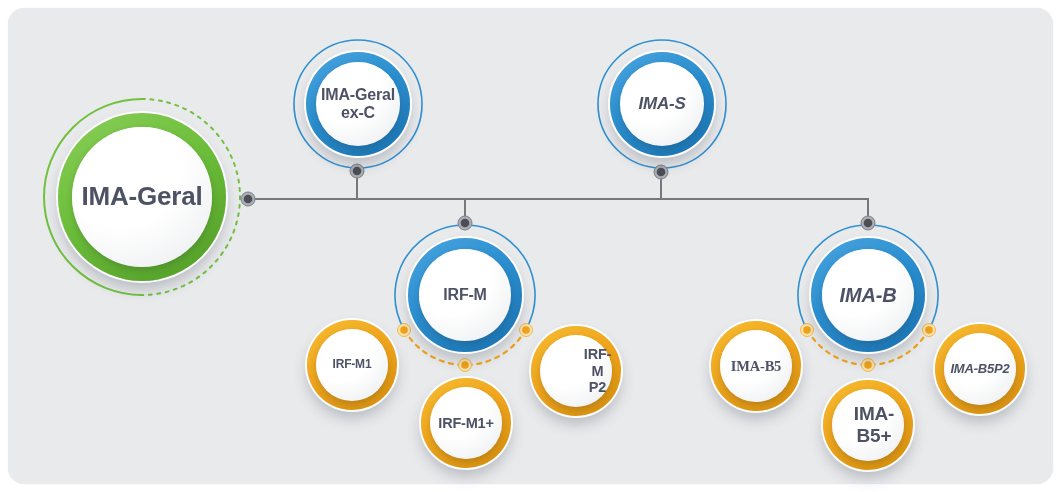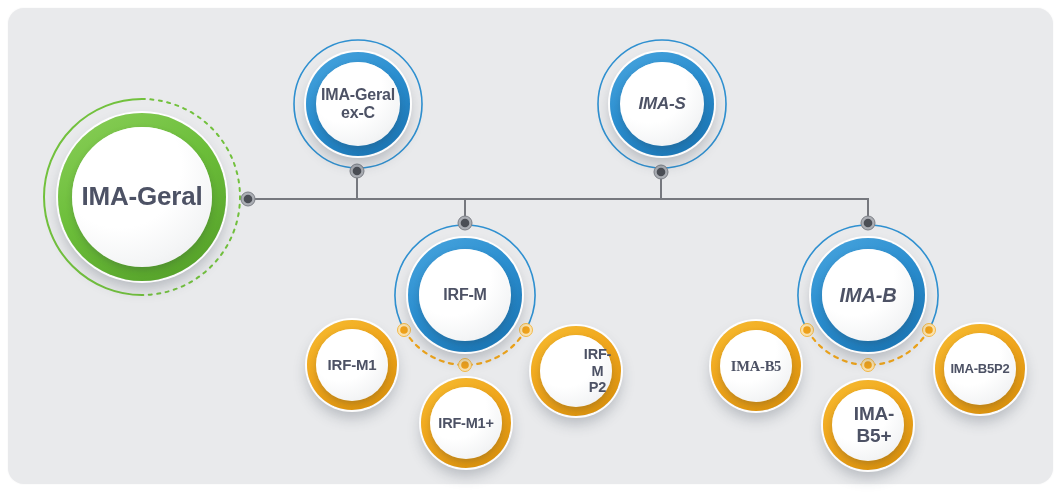--- a/index.html
+++ b/index.html
@@ -132,21 +132,21 @@
 </div>
 
 <div class="node blue" style="left:811px;top:238px;width:114px;height:114px;--ring:11px;">
   <div class="face">
     <span class="lbl" style="font-size:20px;font-style:italic;">IMA-B</span>
   </div>
 </div>
 
 <div class="node orange" style="left:307px;top:320px;width:90px;height:90px;--ring:9px;">
   <div class="face">
-    <span class="lbl" style="font-size:15px;">IRF-M1</span>
+    <span class="lbl" style="font-size:12px;">IRF-M1</span>
   </div>
 </div>
 
 <div class="node orange" style="left:421px;top:378px;width:90px;height:90px;--ring:9px;">
   <div class="face">
     <span class="lbl" style="font-size:14.5px;">IRF-M1+</span>
   </div>
 </div>
 
 <div class="node orange" style="left:531px;top:326px;width:90px;height:90px;--ring:9px;">
@@ -162,15 +162,15 @@
 </div>
 
 <div class="node orange" style="left:823px;top:380px;width:90px;height:90px;--ring:9px;">
   <div class="face">
     <span class="lbl" style="font-size:19px;padding-left:12px;">IMA-B5+</span>
   </div>
 </div>
 
 <div class="node orange" style="left:935px;top:324px;width:90px;height:90px;--ring:9px;">
   <div class="face">
-    <span class="lbl" style="font-size:13px;">IMA-B5P2</span>
+    <span class="lbl" style="font-size:13px;font-style:italic;">IMA-B5P2</span>
   </div>
 </div>
 
 </body></html>

